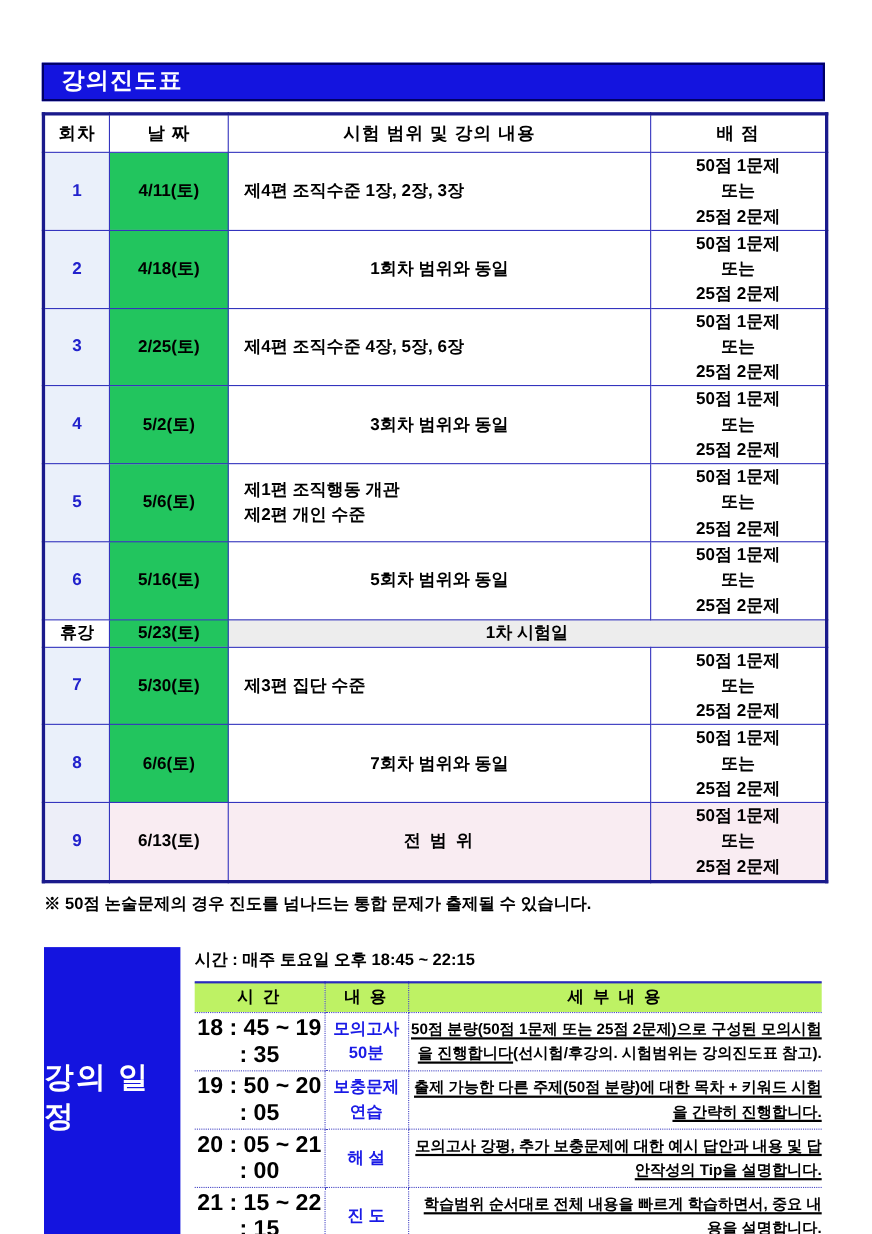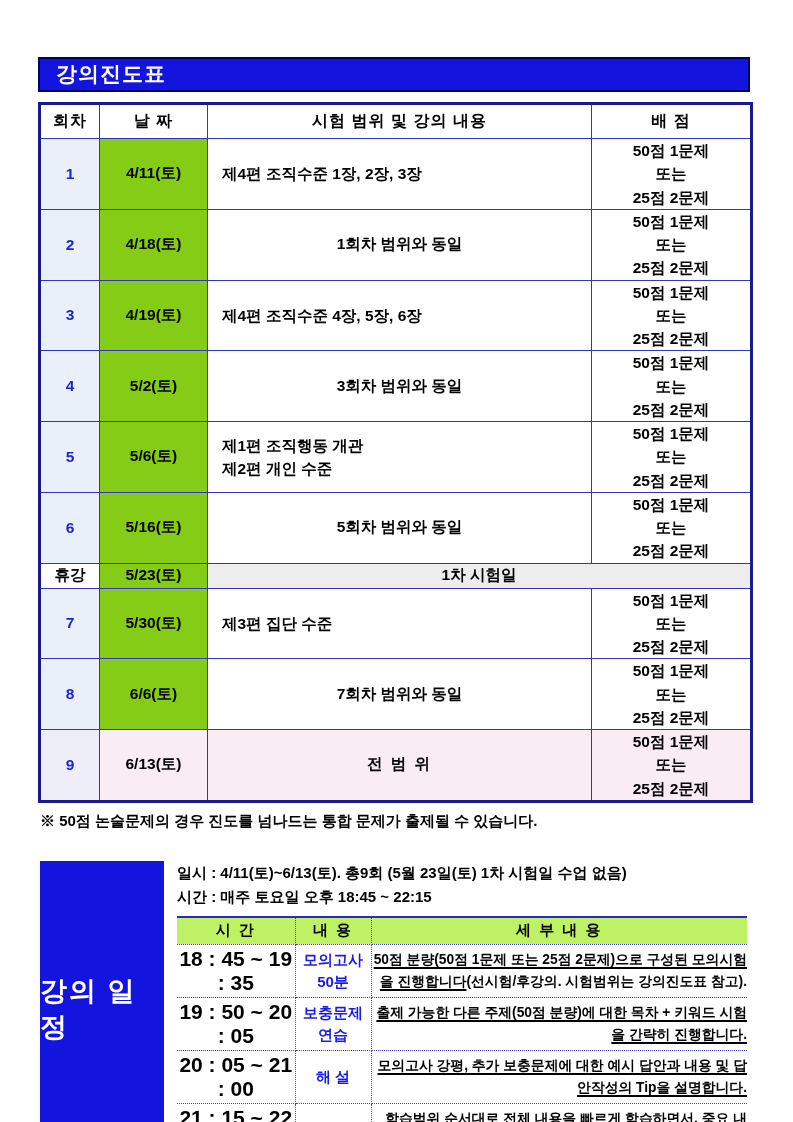--- a/index.html
+++ b/index.html
@@ -9,21 +9,21 @@
   .title-bar{box-sizing:border-box;margin:57px 0 0 38px;width:712px;height:35px;
     background:#1414DF;border:2px solid #000066;color:#fff;font-size:21px;
     line-height:30px;padding-left:16px;letter-spacing:1px;}
   
   table{border-collapse:collapse;}
   .progress-table{margin:10px 0 0 38px;width:712px;border:3px solid #1A1A8C;table-layout:fixed;}
   .progress-table th,.progress-table td{border:1.5px solid #3434BE;padding:0;text-align:center;}
   .progress-table th{height:33px;font-size:16px;background:#fff;letter-spacing:1px;}
   .progress-table td{height:63px;font-size:15.5px;}
   .c-session{background:#EAF0FA;color:#2222CC;font-size:16px;}
-  .c-date{background:#84cc16;}
+  .c-date{background:#22c55e;}
   .c-content{background:#fff;}
   .c-content.left{text-align:left;padding-left:14px;line-height:1.5;}
   .c-points{font-size:14.5px;line-height:1.5;}
   tr.break-row td{height:24px;}
   tr.break-row .c-session{background:#fff;color:#000;}
   tr.break-row .c-merged{background:#EDEDED;}
   tr.hl .c-session{background:#EDEEF8;}
   tr.hl .c-date,tr.hl .c-content,tr.hl .c-points{background:#F9ECF2;}
   tr.hl .c-content{letter-spacing:2px;}
   
@@ -84,21 +84,21 @@
           <td class="c-date">4/18(토)</td>
           <td class="c-content">1회차 범위와 동일</td>
           <td class="c-points">
             <div>50점 1문제</div>
             <div>또는</div>
             <div>25점 2문제</div>
           </td>
         </tr>
         <tr>
           <td class="c-session">3</td>
-          <td class="c-date">4/19(토)</td>
+          <td class="c-date">2/25(토)</td>
           <td class="c-content left">제4편 조직수준 4장, 5장, 6장</td>
           <td class="c-points">
             <div>50점 1문제</div>
             <div>또는</div>
             <div>25점 2문제</div>
           </td>
         </tr>
         <tr>
           <td class="c-session">4</td>
           <td class="c-date">5/2(토)</td>
@@ -165,21 +165,20 @@
           </td>
         </tr>
       </tbody>
   </table>
 
   <div class="note">※ 50점 논술문제의 경우 진도를 넘나드는 통합 문제가 출제될 수 있습니다.</div>
 
   <div class="sched">
     <div class="sidebar">강의 일정</div>
     <div class="sched-right">
-      <div class="info-line">일시 : 4/11(토)~6/13(토). 총9회  (5월 23일(토) 1차 시험일 수업 없음)</div>
       <div class="info-line">시간 : 매주 토요일 오후 18:45 ~ 22:15</div>
       <table class="time-table">
         <colgroup>
             <col style="width:118px">
             <col style="width:76px">
             <col style="width:376px">
           </colgroup>
         <thead>
           <tr>
             <th>시  간</th>

